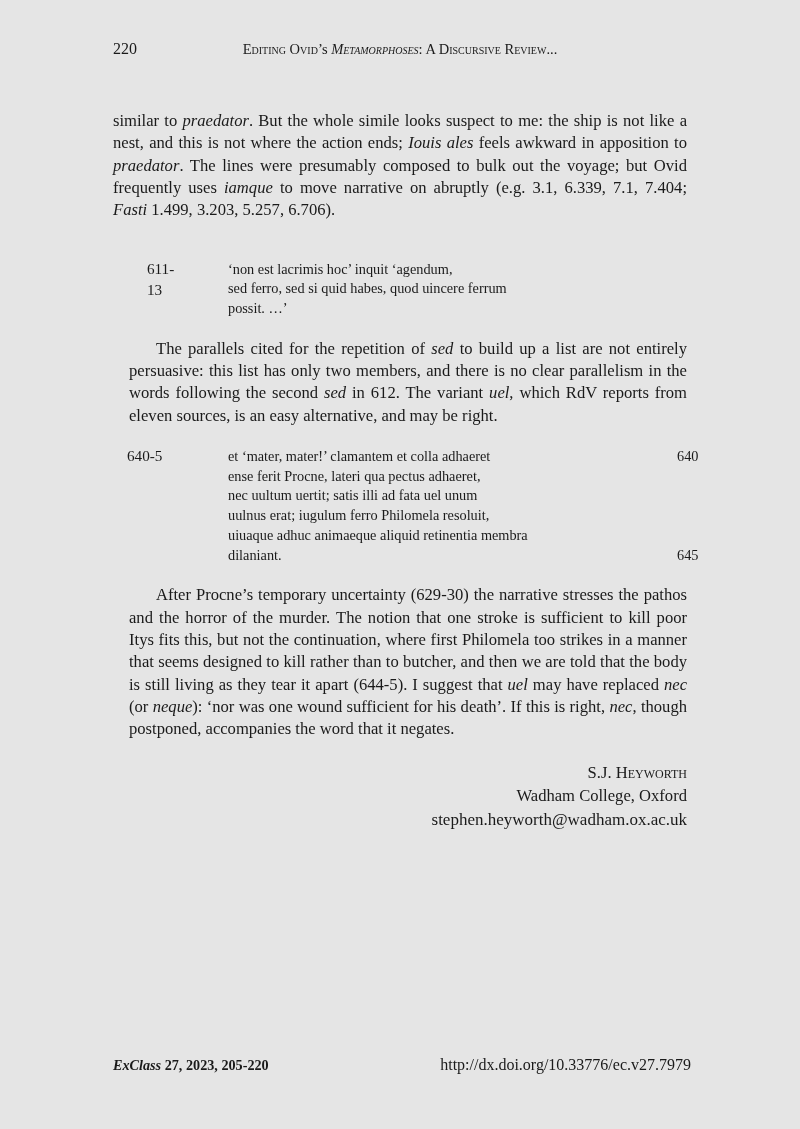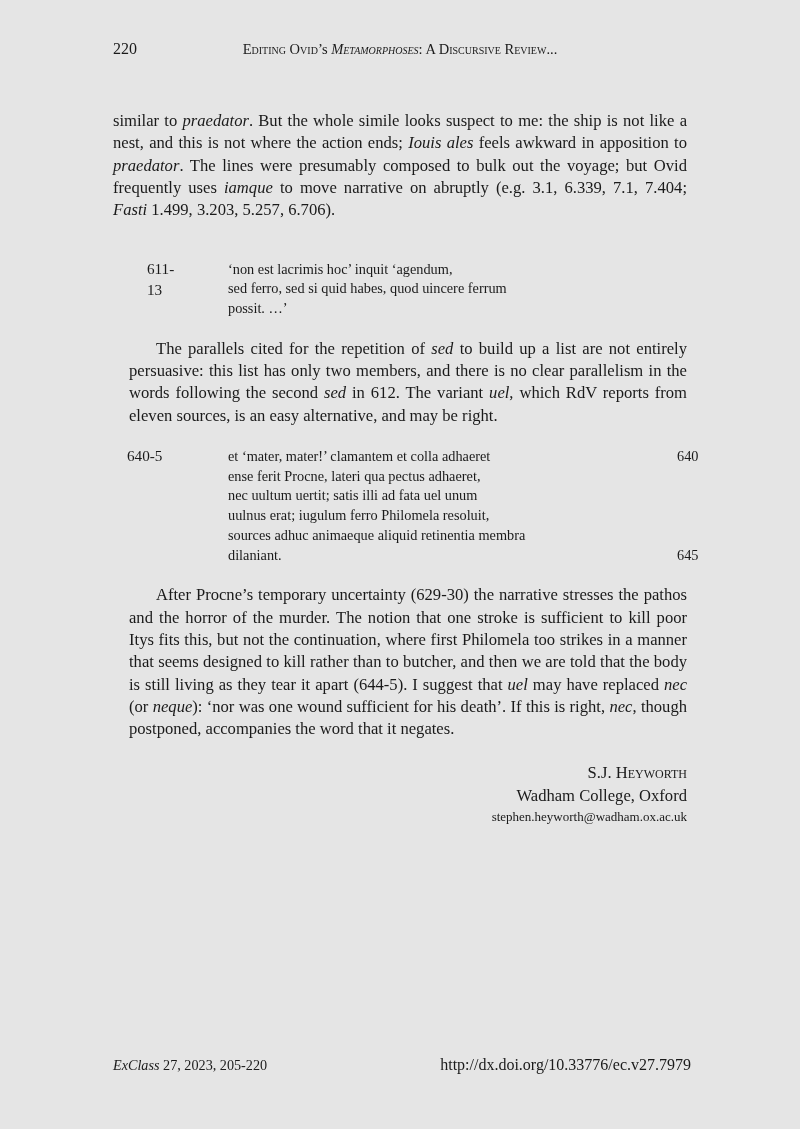--- a/index.html
+++ b/index.html
@@ -118,36 +118,37 @@
   .signature {
     margin-top: 22px;
     text-align: right;
     font-size: 16.6px;
     line-height: 1.36;
   }
   .signature .name {
     font-variant: small-caps;
   }
   .signature .email {
-    font-size: 13px;
+    font-size: 17px;
   }
 
   
   .footer {
     position: absolute;
     left: 113px;
     top: 1056px;
     width: 578px;
     display: flex;
     justify-content: space-between;
     align-items: baseline;
     font-size: 14.2px;
   }
   .footer .left {
     font-style: normal;
+    font-weight: bold;
   }
   .footer .left .jname {
     font-style: italic;
   }
   .footer .right {
     font-size: 16px;
   }
 </style>
 </head>
 <body>
@@ -177,21 +178,21 @@
     <p class="body indent"><span>The parallels cited for the repetition of </span><span class="it">sed</span><span> to build up a list are not entirely persuasive: this list has only two members, and there is no clear parallelism in the words following the second </span><span class="it">sed</span><span> in 612. The variant </span><span class="it">uel</span><span>, which RdV reports from eleven sources, is an easy alternative, and may be right.</span></p>
 
     <div class="quote quote-b">
       <div class="quote-row">
         <div class="q-ref wide">640-5</div>
         <div class="q-lines">
           <div class="q-line"><span class="q-text">et ‘mater, mater!’ clamantem et colla adhaeret</span><span class="q-num">640</span></div>
           <div class="q-line"><span class="q-text">ense ferit Procne, lateri qua pectus adhaeret,</span><span class="q-num"></span></div>
           <div class="q-line"><span class="q-text">nec uultum uertit; satis illi ad fata uel unum</span><span class="q-num"></span></div>
           <div class="q-line"><span class="q-text">uulnus erat; iugulum ferro Philomela resoluit,</span><span class="q-num"></span></div>
-          <div class="q-line"><span class="q-text">sources adhuc animaeque aliquid retinentia membra</span><span class="q-num"></span></div>
+          <div class="q-line"><span class="q-text">uiuaque adhuc animaeque aliquid retinentia membra</span><span class="q-num"></span></div>
           <div class="q-line"><span class="q-text">dilaniant.</span><span class="q-num">645</span></div>
         </div>
       </div>
     </div>
 
     <p class="body indent"><span>After Procne’s temporary uncertainty (629-30) the narrative stresses the pathos and the horror of the murder. The notion that one stroke is sufficient to kill poor Itys fits this, but not the continuation, where first Philomela too strikes in a manner that seems designed to kill rather than to butcher, and then we are told that the body is still living as they tear it apart (644-5). I suggest that </span><span class="it">uel</span><span> may have replaced </span><span class="it">nec</span><span> (or </span><span class="it">neque</span><span>): ‘nor was one wound sufficient for his death’. If this is right, </span><span class="it">nec</span><span>, though postponed, accompanies the word that it negates.</span></p>
 
     <div class="signature">
       <div class="name">S.J. Heyworth</div>
       <div>Wadham College, Oxford</div>

